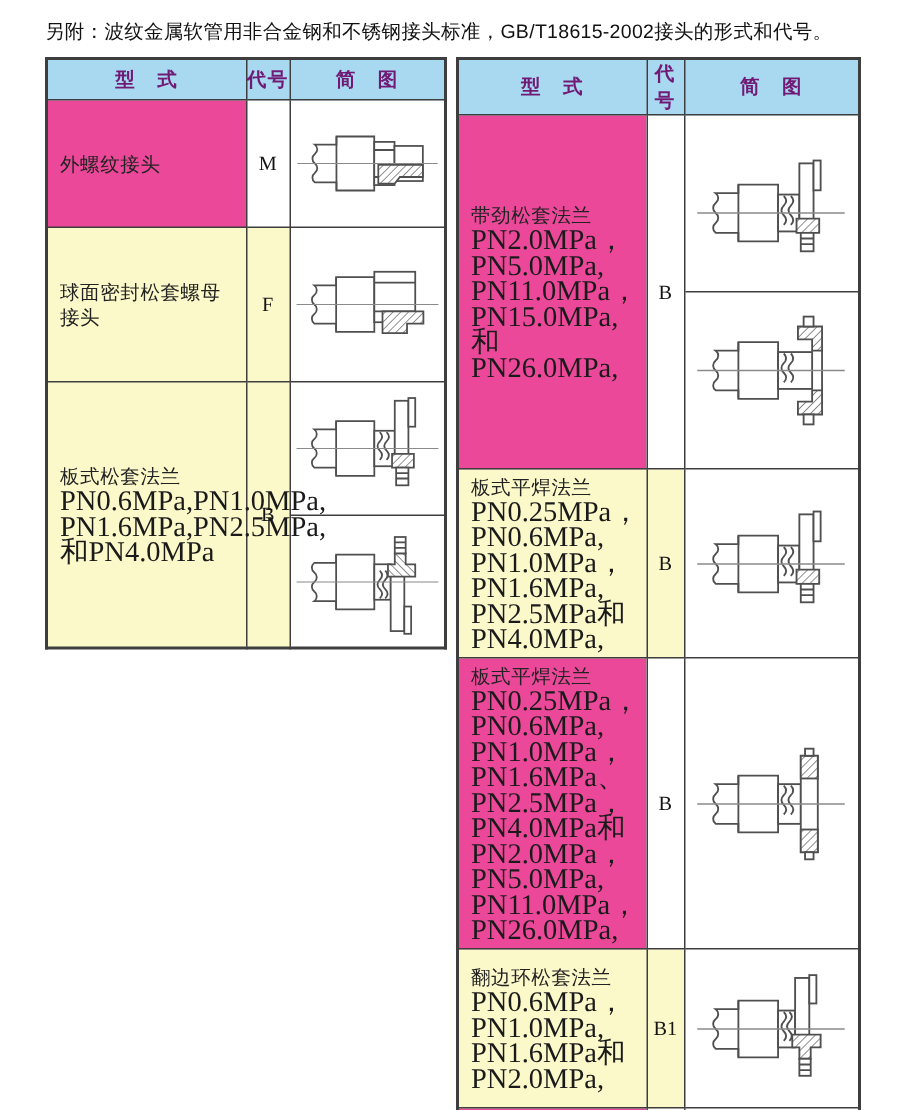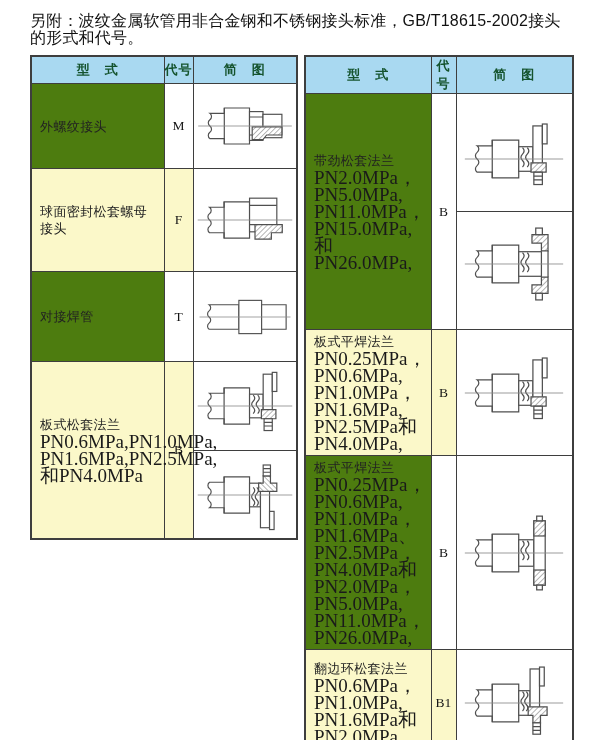--- a/index.html
+++ b/index.html
@@ -1,33 +1,33 @@
 <!DOCTYPE html>
 <html style="--header-bg: #a9d9f1; --highlight-bg: #fbf8c9; --border: #3e3e3e; --line-art: #4f4f4f;"><head>
 <meta charset="utf-8">
 <style>
   html,body{margin:0;padding:0;}
   body{
     width:600px;height:740px;background:#ffffff;overflow:hidden;
     font-family:"Liberation Sans","DejaVu Sans",sans-serif;color:#1d1d1d;
   }
   .title{
-    margin:12px 28px 9px 30px;font-size:16px;line-height:17px;letter-spacing:.2px;color:#111;
+    margin:12px 28px 9px 30px;font-size:13px;line-height:17px;letter-spacing:.2px;color:#111;
   }
   .tables{display:flex;gap:6px;margin:0 30px;align-items:flex-start;}
   table{border-collapse:collapse;table-layout:fixed;background:#fff;
         border:2px solid var(--border,#3e3e3e);}
   td,th{border:1.5px solid var(--border,#3e3e3e);padding:0;}
   th{
     background:var(--header-bg,#a9d9f1);font-size:13px;font-weight:600;
-    height:26px;letter-spacing:1px;color:#14532d;margin-left:48px;
+    height:26px;letter-spacing:1px;color:#701a75;margin-left:48px;
   }
   table.lt{width:266px;}
   table.rt{width:268px;}
-  td.type{padding:3px 4px 3px 8px;vertical-align:middle;background:#4d7c0f;}
+  td.type{padding:3px 4px 3px 8px;vertical-align:middle;background:#ec4899;}
   td.code{
     text-align:center;vertical-align:middle;background:#fff;
     font-family:"Liberation Serif","DejaVu Serif",serif;font-size:13.5px;color:#151515;
   }
   tr.hl td.type, tr.hl td.code{background:var(--highlight-bg,#fbf8c9);}
   .cn{display:block;font-size:13px;line-height:17px;letter-spacing:.4px;color:#222;}
   .pn{
     display:block;font-family:"Liberation Serif","DejaVu Serif",serif;
     font-size:19px;line-height:17px;white-space:pre-line;color:#1a1a1a;
   }
@@ -186,31 +186,20 @@
       </td>
     </tr>
     <tr style="height:103px" class="hl">
       <td class="type">
             <span class="cn">球面密封松套螺母接头</span>
           </td>
       <td class="code">F</td>
       <td class="diag">
         <svg class="fit" width="100" height="74" viewBox="0 0 110 80">
               <use href="#g-f"></use>
-            </svg>
-      </td>
-    </tr>
-    <tr style="height:90px">
-      <td class="type">
-            <span class="cn">对接焊管</span>
-          </td>
-      <td class="code">T</td>
-      <td class="diag">
-        <svg class="fit" width="100" height="70" viewBox="0 0 110 80">
-              <use href="#g-t"></use>
             </svg>
       </td>
     </tr>
     <tr style="height:135px" class="hl">
       <td class="type">
         <span class="cn">板式松套法兰</span>
         <span class="pn">PN0.6MPa,PN1.0MPa,
 PN1.6MPa,PN2.5MPa,
 和PN4.0MPa</span>
       </td>

